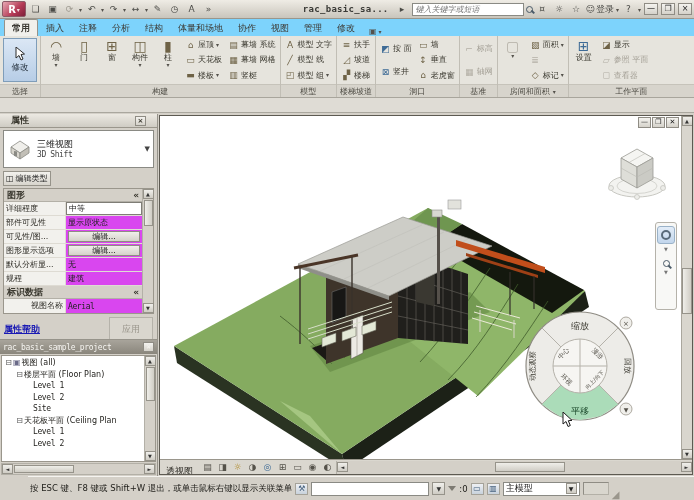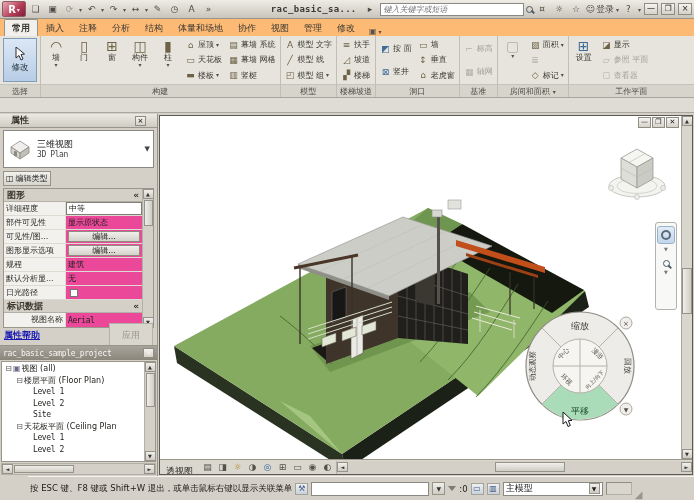--- a/index.html
+++ b/index.html
@@ -7,29 +7,29 @@
 body{font-family:"DejaVu Sans",sans-serif;font-size:9px;color:#222;background:#d4d0c8;position:relative;}
 
 
 .titlebar{height:19px;display:flex;align-items:center;background:linear-gradient(#efece5,#c9c5bc);border-bottom:1px solid #9a968c;padding:0 2px;gap:2px;}
 .rlogo{width:24px;height:16px;background:linear-gradient(135deg,#e8aab4,#b43a55 60%,#7e1f3a);border:1px solid #8c5a66;border-radius:2px;color:#fff;font-weight:bold;font-size:10px;display:flex;align-items:center;justify-content:center;gap:1px;}
 .rlogo small{font-size:6px;color:#f3dde2;}
 .qi{width:15px;height:14px;display:flex;align-items:center;justify-content:center;font-size:9px;color:#4a4a46;}
 .qi.dim{color:#a09c92;}
 .caret-s{font-size:6px;color:#55524c;}
 .wtitle{font-weight:bold;color:#3a3a36;padding:0 4px;letter-spacing:.3px;font-family:"DejaVu Sans Mono",monospace;}
-.searchbox{width:144px;height:13px;background:#fff;border:1px solid #8a8a84;font-size:8px;padding:0 3px;color:#8a8a84;font-style:italic;}
+.searchbox{width:112px;height:13px;background:#fff;border:1px solid #8a8a84;font-size:8px;padding:0 3px;color:#8a8a84;font-style:italic;}
 .ib{display:flex;align-items:center;gap:1px;color:#4a4a46;font-size:9px;}
 .mag{width:7px;height:7px;border:1.4px solid #4a5a68;border-radius:50%;position:relative;display:inline-block;}
 .mag::after{content:"";position:absolute;width:4px;height:1.5px;background:#4a5a68;transform:rotate(45deg);right:-3px;bottom:-1px;}
 .winbtn{width:14px;height:12px;border:1px solid #8f8c84;background:linear-gradient(#f4f3ef,#d5d2ca);display:flex;align-items:center;justify-content:center;font-size:8px;line-height:1;margin-left:1px;}
 .spacer{flex:1;}
 
 
-.tabsrow{height:17px;background:#fdba74;display:flex;align-items:flex-end;padding:0 0 0 4px;gap:1px;}
+.tabsrow{height:17px;background:#7dd3fc;display:flex;align-items:flex-end;padding:0 0 0 4px;gap:1px;}
 .tab{padding:2px 7px 1px;color:#3c3a34;border-radius:2px 2px 0 0;cursor:default;white-space:nowrap;}
 .tab.active{background:#f1f0ec;border:1px solid #96938a;border-bottom:none;font-weight:bold;}
 .tab-extra{margin-left:6px;color:#55524c;font-size:8px;display:flex;align-items:center;gap:2px;}
 
 
 .ribbon{height:62px;background:#e6e4dd;display:flex;border-bottom:1px solid #a8a59c;}
 .panel{display:flex;flex-direction:column;border-right:1px solid #c1beb5;}
 .pbody{flex:1;display:flex;align-items:stretch;padding:1px 2px;gap:2px;}
 .plabel{height:13px;background:#d7d4cc;border-top:1px solid #c6c3ba;color:#4a4840;font-size:8px;display:flex;align-items:center;justify-content:center;gap:3px;white-space:nowrap;padding:0 3px;}
 .bigbtn{min-width:26px;display:flex;flex-direction:column;align-items:center;padding-top:1px;font-size:8px;line-height:1.1;text-align:center;color:#3a382f;white-space:nowrap;}
@@ -55,21 +55,21 @@
 .closex{margin-left:auto;width:11px;height:10px;border:1px solid #8f8c84;background:linear-gradient(#f4f3ef,#d5d2ca);font-size:7px;display:flex;align-items:center;justify-content:center;}
 .typebox{height:38px;margin:2px 3px;background:#fff;border:1px solid #8a8a84;display:flex;align-items:center;padding:0 3px;gap:4px;}
 .tname{line-height:1.15;}
 .tname .l1{font-size:9px;color:#222;}
 .tname .l2{font-size:8px;color:#444;}
 .tb-caret{margin-left:auto;font-size:7px;color:#444;}
 .selrow{display:flex;align-items:center;height:17px;padding:0 3px;gap:2px;}
 .combo{flex:1;height:15px;background:#fff;border:1px solid #7f7d76;display:flex;align-items:center;padding:0 2px;gap:2px;overflow:hidden;white-space:nowrap;}
 .combo .dd{margin-left:auto;width:11px;height:11px;background:linear-gradient(#f0efeb,#cfccc4);border:1px solid #96938a;font-size:6px;display:flex;align-items:center;justify-content:center;}
 .etbtn{height:15px;border:1px solid #96938a;background:linear-gradient(#f2f1ed,#d8d5cd);display:flex;align-items:center;padding:0 2px;gap:2px;font-size:8px;white-space:nowrap;}
-.pgridwrap{display:flex;margin:1px 3px 0;border:1px solid #9a968c;background:#ec4899;}
+.pgridwrap{display:flex;margin:1px 3px 8px;border:1px solid #9a968c;background:#d946ef;}
 .pgrid{flex:1;}
 .psec{height:13px;background:#d4d0c8;border-bottom:1px solid #b3b0a7;display:flex;align-items:center;justify-content:space-between;padding:0 3px;font-weight:bold;color:#3a382f;}
 .prow{display:flex;height:14px;border-bottom:1px solid #dedbd3;align-items:stretch;}
 .prow .pl{width:62px;padding:1px 2px;background:#f2f1ed;border-right:1px solid #dedbd3;white-space:nowrap;overflow:hidden;font-size:8px;color:#2e2c26;}
 .prow .pv{flex:1;padding:1px 2px;font-size:8px;white-space:nowrap;overflow:hidden;display:flex;align-items:center;}
 .pv.inputv{border:1px solid #7f7d76;margin:0;background:#fff;}
 .pvbtn{flex:1;margin:1px 2px;border:1px solid #8f8c84;background:linear-gradient(#f0efeb,#d5d2ca);text-align:center;font-size:8px;display:flex;align-items:center;justify-content:center;}
 .chk{width:8px;height:8px;border:1px solid #777;background:#fff;margin:2px;}
 .pvscroll{width:11px;background:#d4d0c8;border-left:1px solid #b3b0a7;display:flex;flex-direction:column;align-items:center;font-size:6px;color:#555;}
 .sarrow{width:11px;height:10px;border:1px solid #96938a;background:linear-gradient(#f0efeb,#cfccc4);display:flex;align-items:center;justify-content:center;font-size:5px;color:#333;}
@@ -410,21 +410,21 @@
       </div>
       <div class="typebox">
         <svg width="26" height="24" viewBox="0 0 26 24">
           <polygon points="4,10 13,4 22,10 13,16" fill="#f0efeb" stroke="#8a8a84" stroke-width=".8"></polygon>
           <polygon points="4,10 13,16 13,22 4,16" fill="#d8d5cd" stroke="#8a8a84" stroke-width=".8"></polygon>
           <polygon points="22,10 13,16 13,22 22,16" fill="#c2bfb7" stroke="#8a8a84" stroke-width=".8"></polygon>
           <rect x="7" y="13" width="3" height="5" fill="#8a8a84" transform="skewY(8)"></rect>
         </svg>
         <div class="tname">
           <div class="l1">三维视图</div>
-          <div class="l2 latin">3D Plan</div>
+          <div class="l2 latin">3D Shift</div>
         </div>
         <span class="tb-caret">▼</span>
       </div>
       <div class="selrow">
         <div class="etbtn">
           <span>◫</span>
           <span>编辑类型</span>
         </div>
       </div>
       <div class="pgridwrap">
@@ -443,32 +443,26 @@
             </div>
           <div class="prow">
               <span class="pl">可见性/图...</span>
               <span class="pvbtn">编辑...</span>
             </div>
           <div class="prow">
               <span class="pl">图形显示选项</span>
               <span class="pvbtn">编辑...</span>
             </div>
           <div class="prow">
+              <span class="pl">默认分析显...</span>
+              <span class="pv">无</span>
+            </div>
+          <div class="prow">
               <span class="pl">规程</span>
               <span class="pv">建筑</span>
-            </div>
-          <div class="prow">
-              <span class="pl">默认分析显...</span>
-              <span class="pv">无</span>
-            </div>
-          <div class="prow">
-              <span class="pl">日光路径</span>
-              <span class="pv">
-                <span class="chk"></span>
-              </span>
             </div>
           <div class="psec">
               <span>标识数据</span>
               <span>«</span>
             </div>
           <div class="prow" style="border-bottom:none;text-align:right;">
               <span class="pl">视图名称</span>
               <span class="pv latin">Aerial</span>
             </div>
         </div>
@@ -718,19 +712,19 @@
 
 <div class="statusbar">
   <span class="sbtext">按 ESC 键、F8 键或 Shift+W 退出，或单击鼠标右键以显示关联菜单</span>
   <span class="sbicon">⚒</span>
   <span class="sbfield"></span>
   <span class="dd sarrow" style="width:13px;height:13px;font-size:6px;">▼</span>
   <span class="funnel"></span>
   <span class="sbtext">:0</span>
   <span class="sbicon">▭</span>
   <span class="sbicon">▥</span>
-  <div class="sbcombo" style="width:100px;">
+  <div class="sbcombo" style="width:77px;">
     <span>主模型</span>
     <span class="dd">▼</span>
   </div>
   <span class="cell"></span>
   <span class="grip">◢</span>
 </div>
 
 </body></html>

